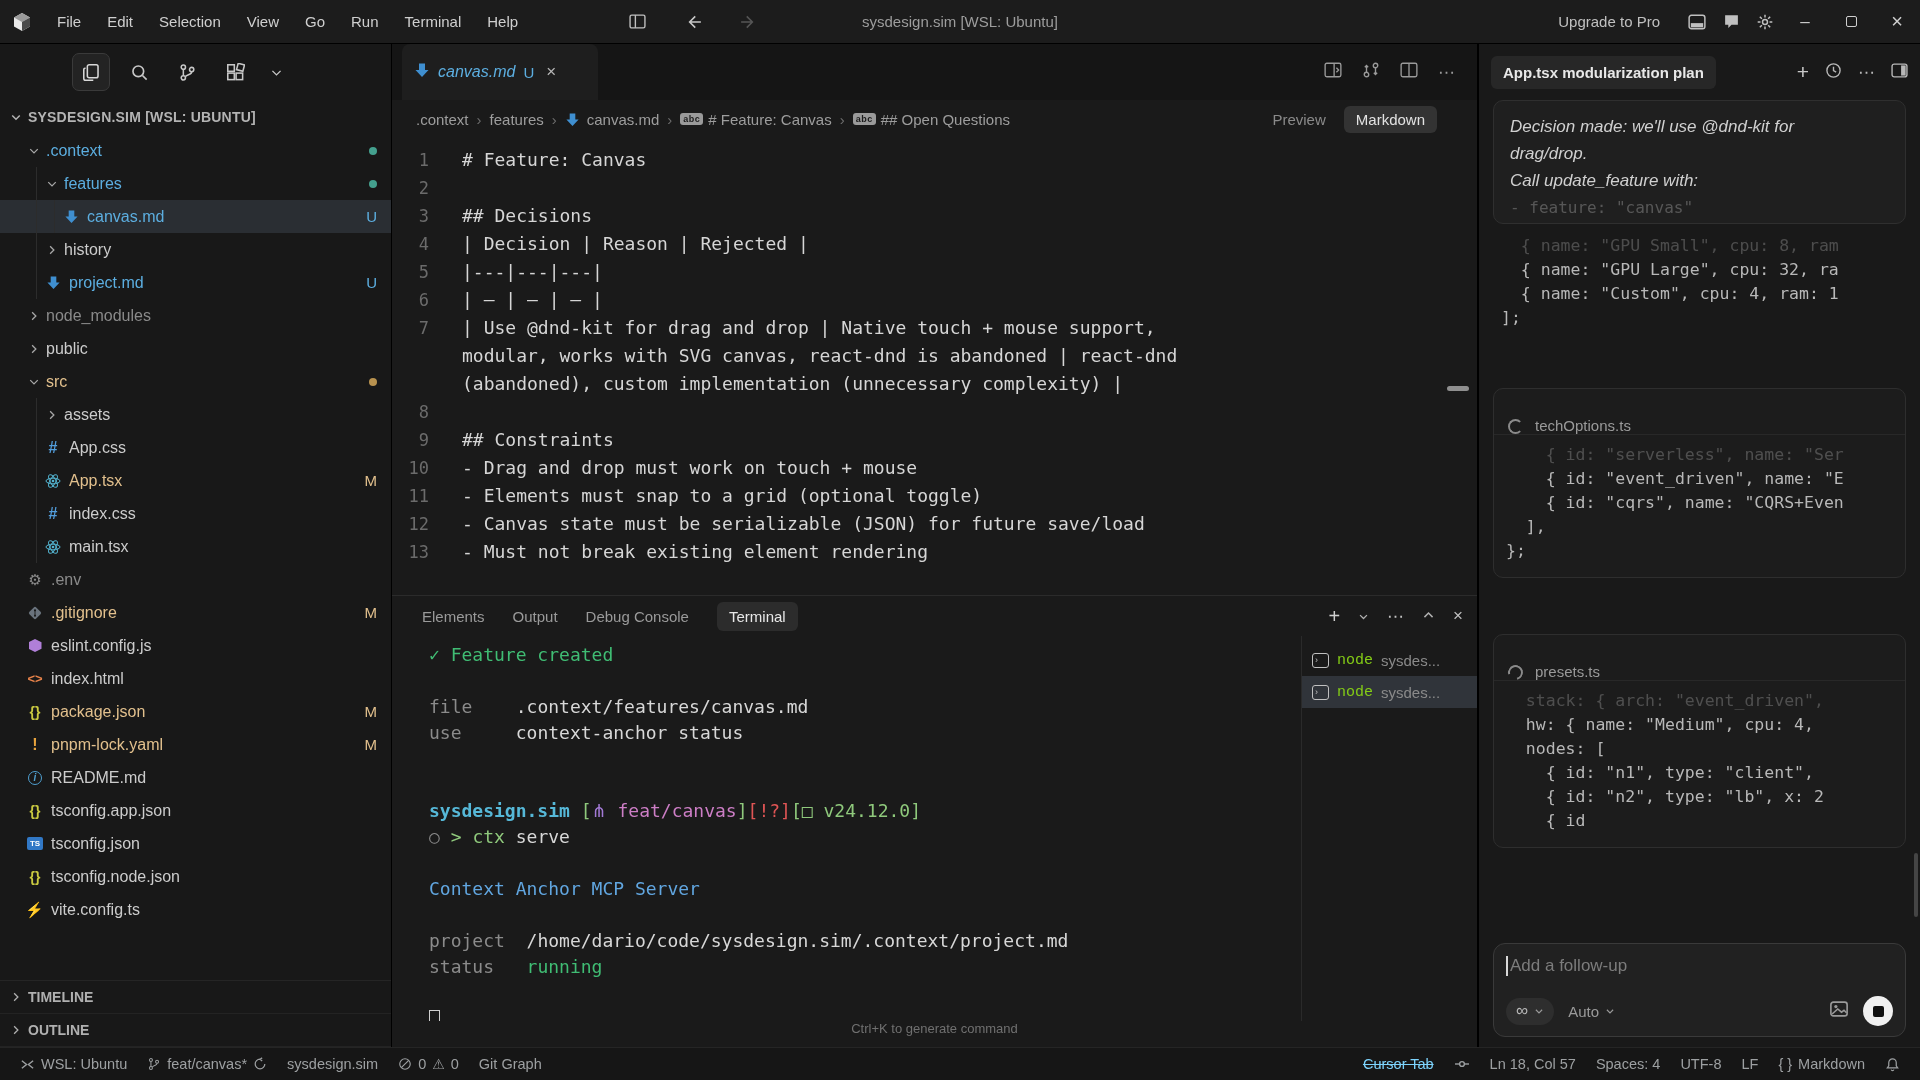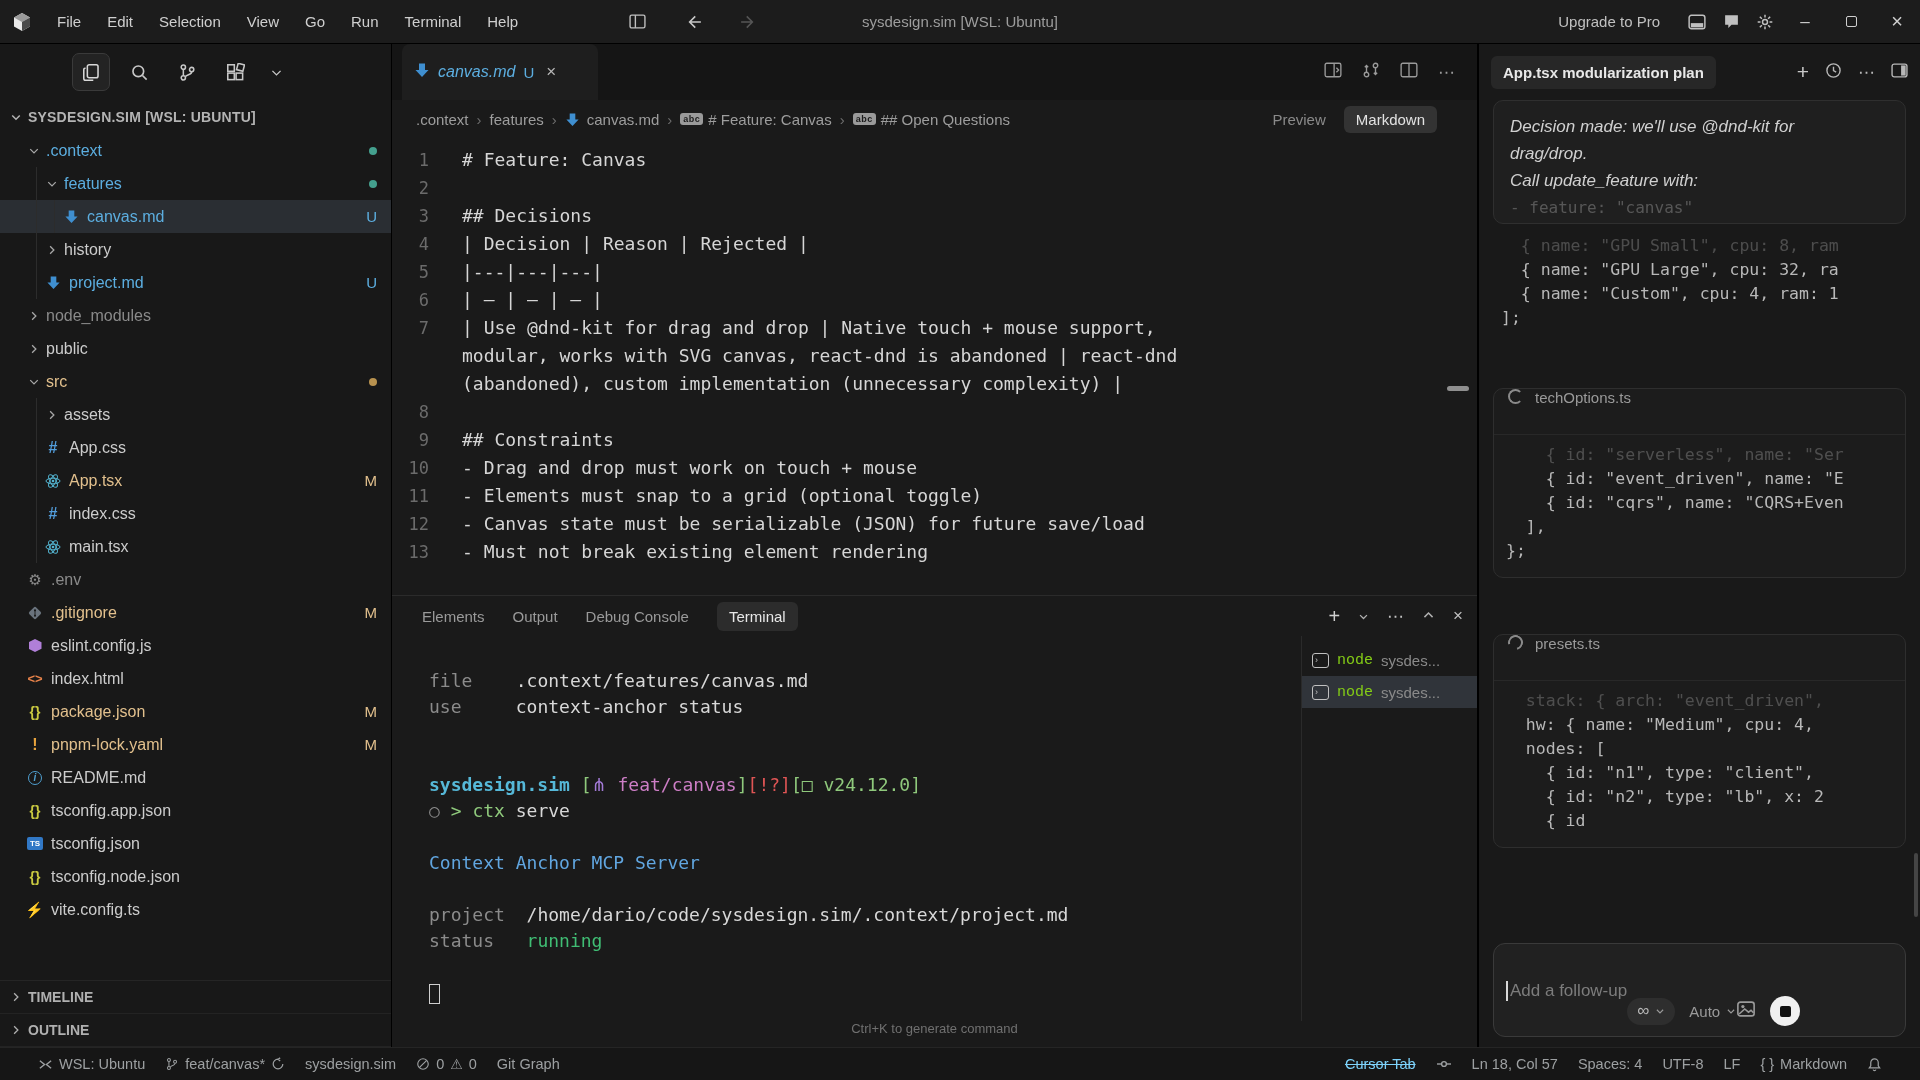--- a/index.html
+++ b/index.html
@@ -104,44 +104,44 @@
   #chat-scroll { flex:1; padding:0 14px; overflow:hidden; position:relative;}
   #msg-card { border:1px solid #2f2f2f; background:#1f1f1f; border-radius:10px; padding:12px 16px;
     height:124px; overflow:hidden; }
   .msg-line { font-size:17px; line-height:27px; color:#d0d0d0;font-style:italic; }
   .msg-faded { font-family:"DejaVu Sans Mono", monospace; font-size:16px; color:#9a9a9a; opacity:.45; margin-top:4px;}
   #stream-code { margin:10px 0 0 8px; }
   .scl { font-size:16.5px; line-height:24px; color:#b8b8b8; white-space:pre; overflow:hidden;
     font-family:"DejaVu Sans Mono", monospace;}
   .fade1 { opacity:.32; }
   .tool-card { border:1px solid #2e2e2e; border-radius:10px; overflow:hidden; background:#1c1c1c;}
-  .tc-head { height:46px; display:flex; align-items:flex-start; gap:12px; padding:0 14px; border-bottom:1px solid #282828;}
+  .tc-head { height:46px; display:flex; align-items:flex-end; gap:12px; padding:0 14px; border-bottom:1px solid #282828;}
   .tc-file { font-size:15px; color:#9a9a9a; }
   .spin { width:15px; height:15px; border-radius:50%; border:2px solid #8a8a8a; border-right-color:transparent; flex:none;}
   .spin.r2 { transform:rotate(120deg); }
   .tc-body { padding:8px 0 14px 12px; }
   #card-tech { margin-top:58px; }
   #card-presets { margin-top:56px; }
   #chat-input { margin:0 14px 10px 14px; border:1px solid #3a3a3a; background:#212121; border-radius:12px;
-    padding:12px 12px 10px 12px; flex:none; height:94px; display:flex; flex-direction:row;}
+    padding:12px 12px 10px 12px; flex:none; height:94px; display:flex; flex-direction:column;}
   #ph-row { display:flex; align-items:center; }
   .caret { display:inline-block; width:2px; height:20px; background:#d8d8d8; margin-right:2px;}
   #placeholder { font-size:17px; color:#7c7c7c; }
   #input-controls { margin-top:auto; display:flex; align-items:center; }
   #pill-infinity { background:#2e2e2e; border-radius:14px; height:27px; padding:0 10px; display:flex;
     align-items:center; gap:6px; color:#b9b9b9; font-size:15px;}
   #model-select { margin-left:14px; color:#9a9a9a; font-size:15px; display:flex; align-items:center; gap:6px;}
   #ic-right { margin-left:auto; display:flex; align-items:center; gap:14px; }
   #stop-btn { width:30px; height:30px; border-radius:50%; background:#f0f0f0; display:flex; align-items:center; justify-content:center;}
   #stop-btn .sq { width:11px; height:11px; background:#111; border-radius:2px; }
   #chat-sb { position:absolute; right:2px; bottom:130px; width:4px; height:64px; background:#454545; border-radius:2px;}
 
   
   #statusbar { background:#161616; border-top:1px solid #252525; display:flex; align-items:center;
-    font-size:14.5px; color:#9da0a2; padding:0 28px; }
+    font-size:14.5px; color:#9da0a2; padding:0 10px; }
   .sb-item { display:flex; align-items:center; gap:6px; padding:0 10px; height:100%; white-space:nowrap;}
   #sb-right { margin-left:auto; display:flex; align-items:center; }
   #sb-cursor-tab { text-decoration:line-through; color:#7dd3fc; }
 </style>
 </head>
 <body>
 
 <div id="app">
 
   <div id="titlebar">
@@ -637,20 +637,21 @@
                 </svg></span>
             <span style="font-size:17px;">⋯</span>
             <span><svg width="13" height="13" viewBox="0 0 16 16">
                   <path d="M3 10 L8 5 L13 10" fill="none" stroke="#b0b0b0" stroke-width="1.8"></path>
                 </svg></span>
             <span style="font-size:17px;">×</span>
           </div>
         </div>
         <div id="term-body">
           <div id="term-content">
+              <div class="tline"><span class="c-green">✓ Feature created</span></div>
               <div class="tline"></div>
               <div class="tline"><span class="c-dim">file    </span><span class="c-fg">.context/features/canvas.md</span></div>
               <div class="tline"><span class="c-dim">use     </span><span class="c-fg">context-anchor status</span></div>
               <div class="tline"></div>
               <div class="tline"></div>
               <div class="tline"><span class="c-cyan">sysdesign.sim</span><span class="c-pgreen"> [</span><span class="c-purple">⋔ </span><span class="c-magenta">feat/canvas</span><span class="c-pgreen">]</span><span class="c-red">[!?]</span><span class="c-pgreen">[</span><span class="c-pgreen">□ </span><span class="c-pgreen">v24.12.0]</span></div>
               <div class="tline"><span class="c-dim">○ </span><span class="c-pgreen">&gt; </span><span class="c-pgreen">ctx</span><span class="c-fg"> serve</span></div>
               <div class="tline"></div>
               <div class="tline"><span class="c-blue">Context Anchor MCP Server</span></div>
               <div class="tline"></div>

